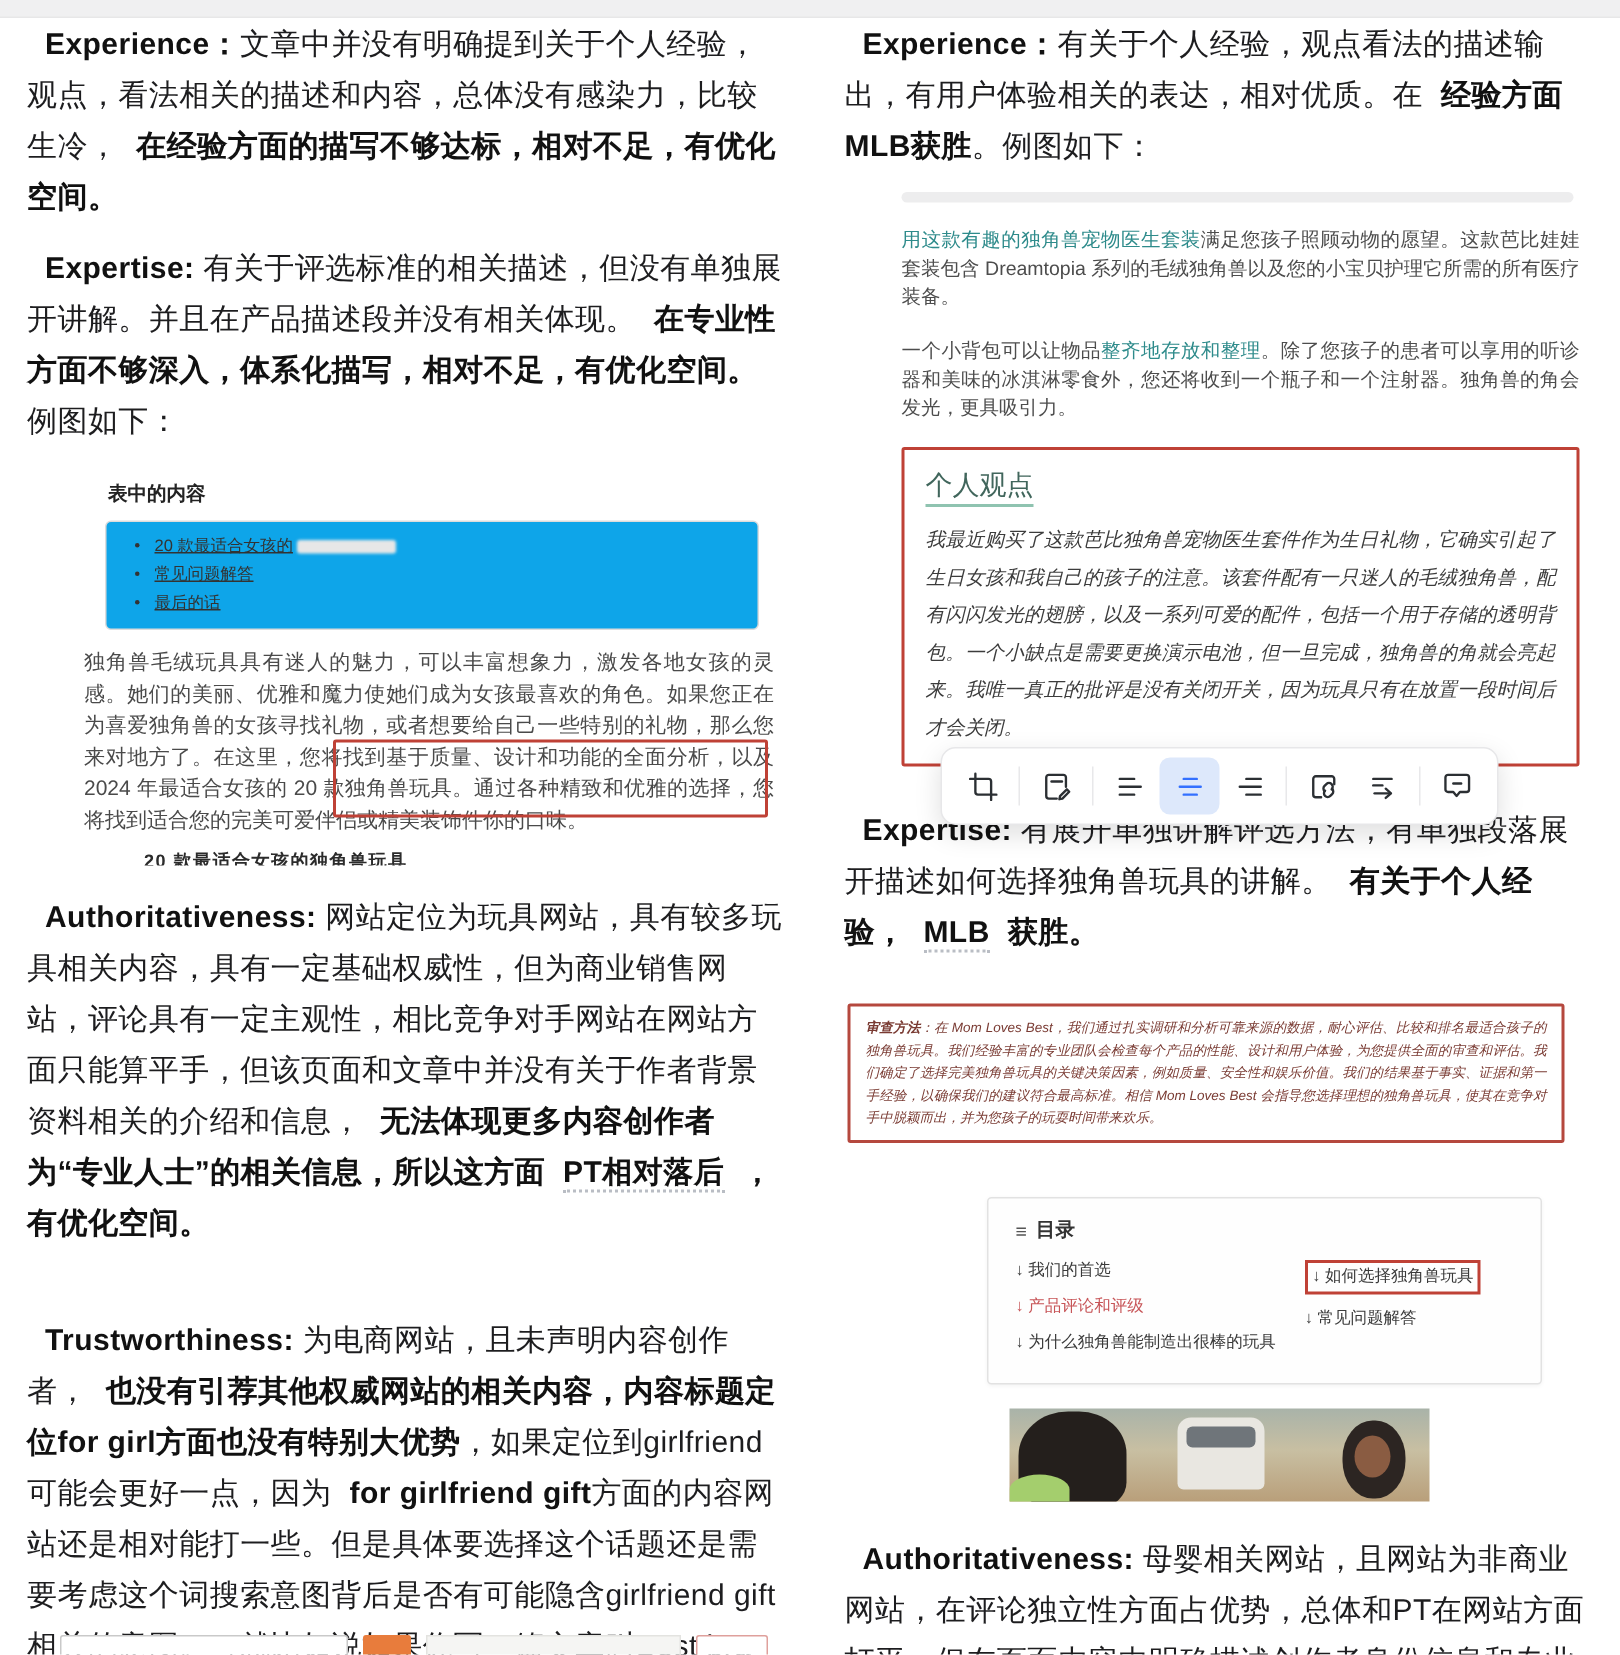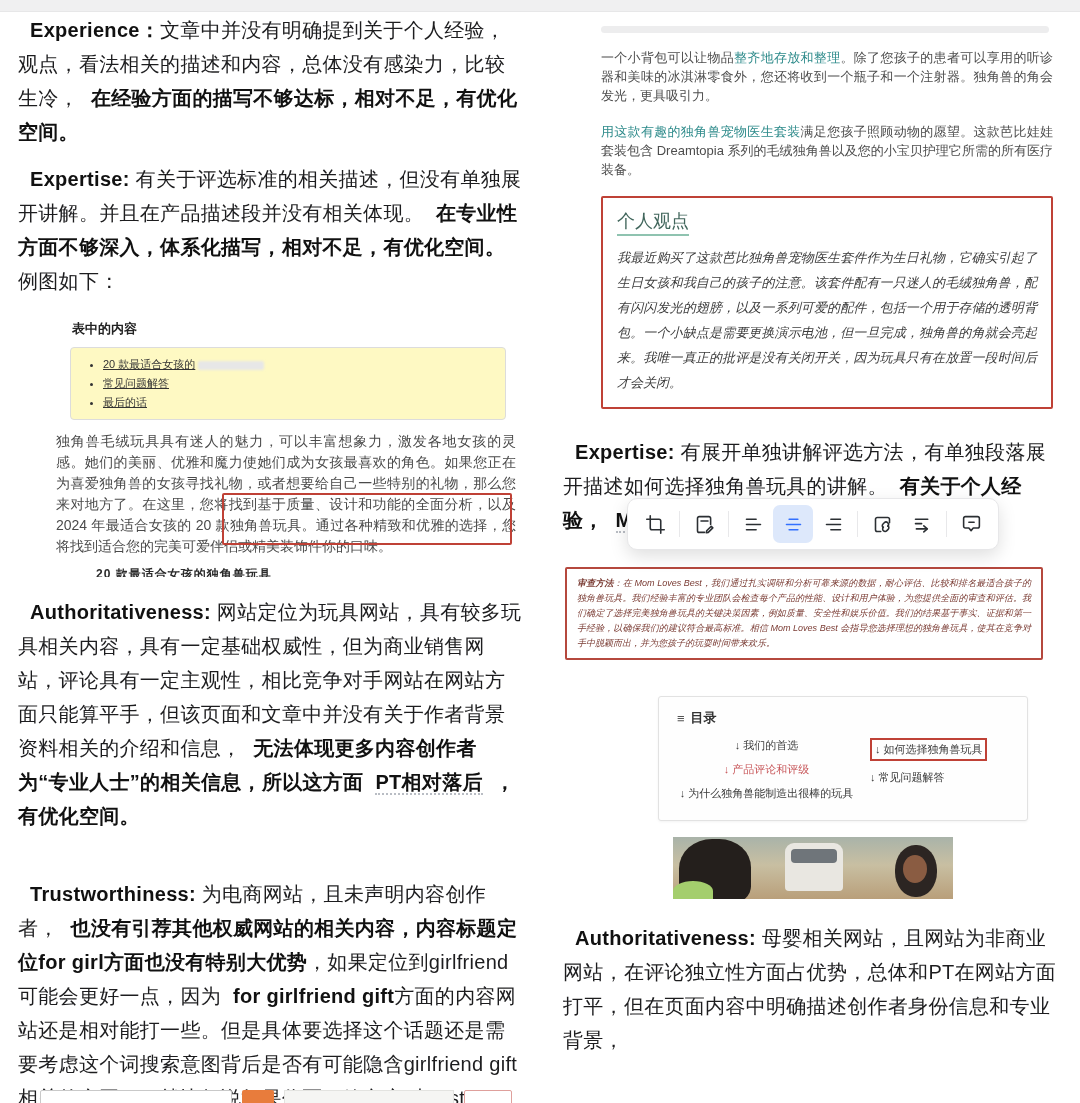--- a/index.html
+++ b/index.html
@@ -13,21 +13,21 @@
   .col-left{left:18px;width:506px;}
   .col-right{left:563px;width:494px;}
 
   .body-p{font-size:20px;line-height:34px;margin:0 0 13px 0;color:#1d1d1f;letter-spacing:.3px;}
   .body-p b{font-weight:700;color:#111;margin-left:12px;}
   .dotted{border-bottom:2px dotted #b9bdc4;}
 
   
   .example1{position:relative;margin:22px 0 18px 38px;width:460px;}
   .ex1-heading{font-size:13px;font-weight:700;color:#232323;margin:0 0 9px 16px;}
-  .ex1-listbox{border:1px solid #dcdcdc;background:#fef9c3;border-radius:4px;padding:7px 14px;margin:0 10px 11px 14px;}
+  .ex1-listbox{border:1px solid #dcdcdc;background:#0ea5e9;border-radius:4px;padding:7px 14px;margin:0 10px 11px 14px;}
   .ex1-listbox ul{margin:0;padding-left:18px;}
   .ex1-listbox li{font-size:11px;line-height:19px;color:#333;}
   .ex1-listbox a{text-decoration:underline;color:#333;cursor:pointer;}
   .blur-patch{display:inline-block;width:66px;height:9px;background:#e7e7e7;border-radius:2px;margin-left:3px;vertical-align:middle;filter:blur(1px);}
   .ex1-para-wrap{position:relative;}
   .ex1-para{font-size:14px;line-height:21px;color:#4a4a4a;margin:0;text-align:justify;}
   .red-rect{position:absolute;left:166px;top:62px;width:286px;height:48px;border:2px solid #bf4136;border-radius:2px;pointer-events:none;}
   .ex1-clipped{font-size:12px;font-weight:700;color:#2b2b2b;margin:9px 0 0 40px;height:11px;overflow:hidden;letter-spacing:1px;}
 
   .trust{margin-top:44px;}
@@ -51,21 +51,21 @@
   .expertise-r{margin-top:26px;margin-bottom:0;}
 
   .review-box{border:2px solid #b5483e;border-radius:2px;padding:7px 10px;margin:30px 0 0 2px;width:478px;box-sizing:border-box;}
   .review-text{font-style:italic;font-size:9px;line-height:15px;color:#7a3b33;margin:0;text-align:justify;}
   .review-text b{font-weight:700;}
 
   .toc-box{border:1px solid #e2e2e2;background:#fefefe;border-radius:3px;padding:12px 18px 10px;margin:36px 0 0 95px;width:332px;box-shadow:0 1px 3px rgba(0,0,0,.05);}
   .toc-title{font-size:13px;font-weight:700;color:#333;margin-bottom:11px;display:flex;align-items:center;gap:6px;}
   .toc-icon{font-size:13px;color:#555;font-weight:400;}
   .toc-cols{display:flex;gap:14px;}
-  .toc-colL{width:180px;text-align:center;}
+  .toc-colL{width:180px;}
   .toc-colR{width:140px;}
   .toc-item{font-size:11px;line-height:15px;color:#3a3a3a;margin-bottom:9px;cursor:pointer;}
   .toc-item.red{color:#c75558;}
   .toc-item .arrow{margin-right:3px;color:inherit;}
   .toc-item .boxed{border:2px solid #bf4136;padding:2px 3px;display:inline-block;}
 
   .photo{position:relative;width:280px;height:62px;margin:16px 0 0 110px;overflow:hidden;
     background:linear-gradient(180deg,#a9b3a9 0%,#c8bfa2 45%,#b99f7a 100%);}
   .fig-left{position:absolute;left:6px;top:2px;width:72px;height:64px;background:#241f1c;border-radius:46% 44% 26% 30%;}
   .fig-shoulder{position:absolute;left:0px;top:44px;width:40px;height:20px;background:#a4ce6d;border-radius:50% 50% 0 0;}
@@ -127,29 +127,32 @@
 
 <div class="clip-strip">
   <div class="cs-input"></div>
   <div class="cs-btn"></div>
   <div class="cs-panel"></div>
   <div class="cs-tag"></div>
 </div>
 
 <div class="col col-right">
 
+  <p class="body-p">
+    <b>Experience：</b><span>有关于个人经验，观点看法的描述输出，有用户体验相关的表达，相对优质。在</span><b>经验方面MLB获胜</b><span>。例图如下：</span>
+  </p>
 
   <div class="gray-bar"></div>
 
   <div class="example2">
     <p class="ex2-p">
-      <span>一个小背包可以让物品</span><a>整齐地存放和整理</a><span>。除了您孩子的患者可以享用的听诊器和美味的冰淇淋零食外，您还将收到一个瓶子和一个注射器。独角兽的角会发光，更具吸引力。</span>
+      <a>用这款有趣的独角兽宠物医生套装</a><span>满足您孩子照顾动物的愿望。这款芭比娃娃套装包含 Dreamtopia 系列的毛绒独角兽以及您的小宝贝护理它所需的所有医疗装备。</span>
     </p>
     <p class="ex2-p">
-      <a>用这款有趣的独角兽宠物医生套装</a><span>满足您孩子照顾动物的愿望。这款芭比娃娃套装包含 Dreamtopia 系列的毛绒独角兽以及您的小宝贝护理它所需的所有医疗装备。</span>
+      <span>一个小背包可以让物品</span><a>整齐地存放和整理</a><span>。除了您孩子的患者可以享用的听诊器和美味的冰淇淋零食外，您还将收到一个瓶子和一个注射器。独角兽的角会发光，更具吸引力。</span>
     </p>
 
     <div class="opinion-box">
       <div class="opinion-heading">个人观点</div>
       <p class="opinion-text">我最近购买了这款芭比独角兽宠物医生套件作为生日礼物，它确实引起了生日女孩和我自己的孩子的注意。该套件配有一只迷人的毛绒独角兽，配有闪闪发光的翅膀，以及一系列可爱的配件，包括一个用于存储的透明背包。一个小缺点是需要更换演示电池，但一旦完成，独角兽的角就会亮起来。我唯一真正的批评是没有关闭开关，因为玩具只有在放置一段时间后才会关闭。</p>
     </div>
   </div>
 
   <p class="body-p expertise-r">
     <b>Expertise: </b><span>有展开单独讲解评选方法，有单独段落展开描述如何选择独角兽玩具的讲解。</span><b>有关于个人经验，</b><b class="dotted">MLB</b><b>获胜。</b>

